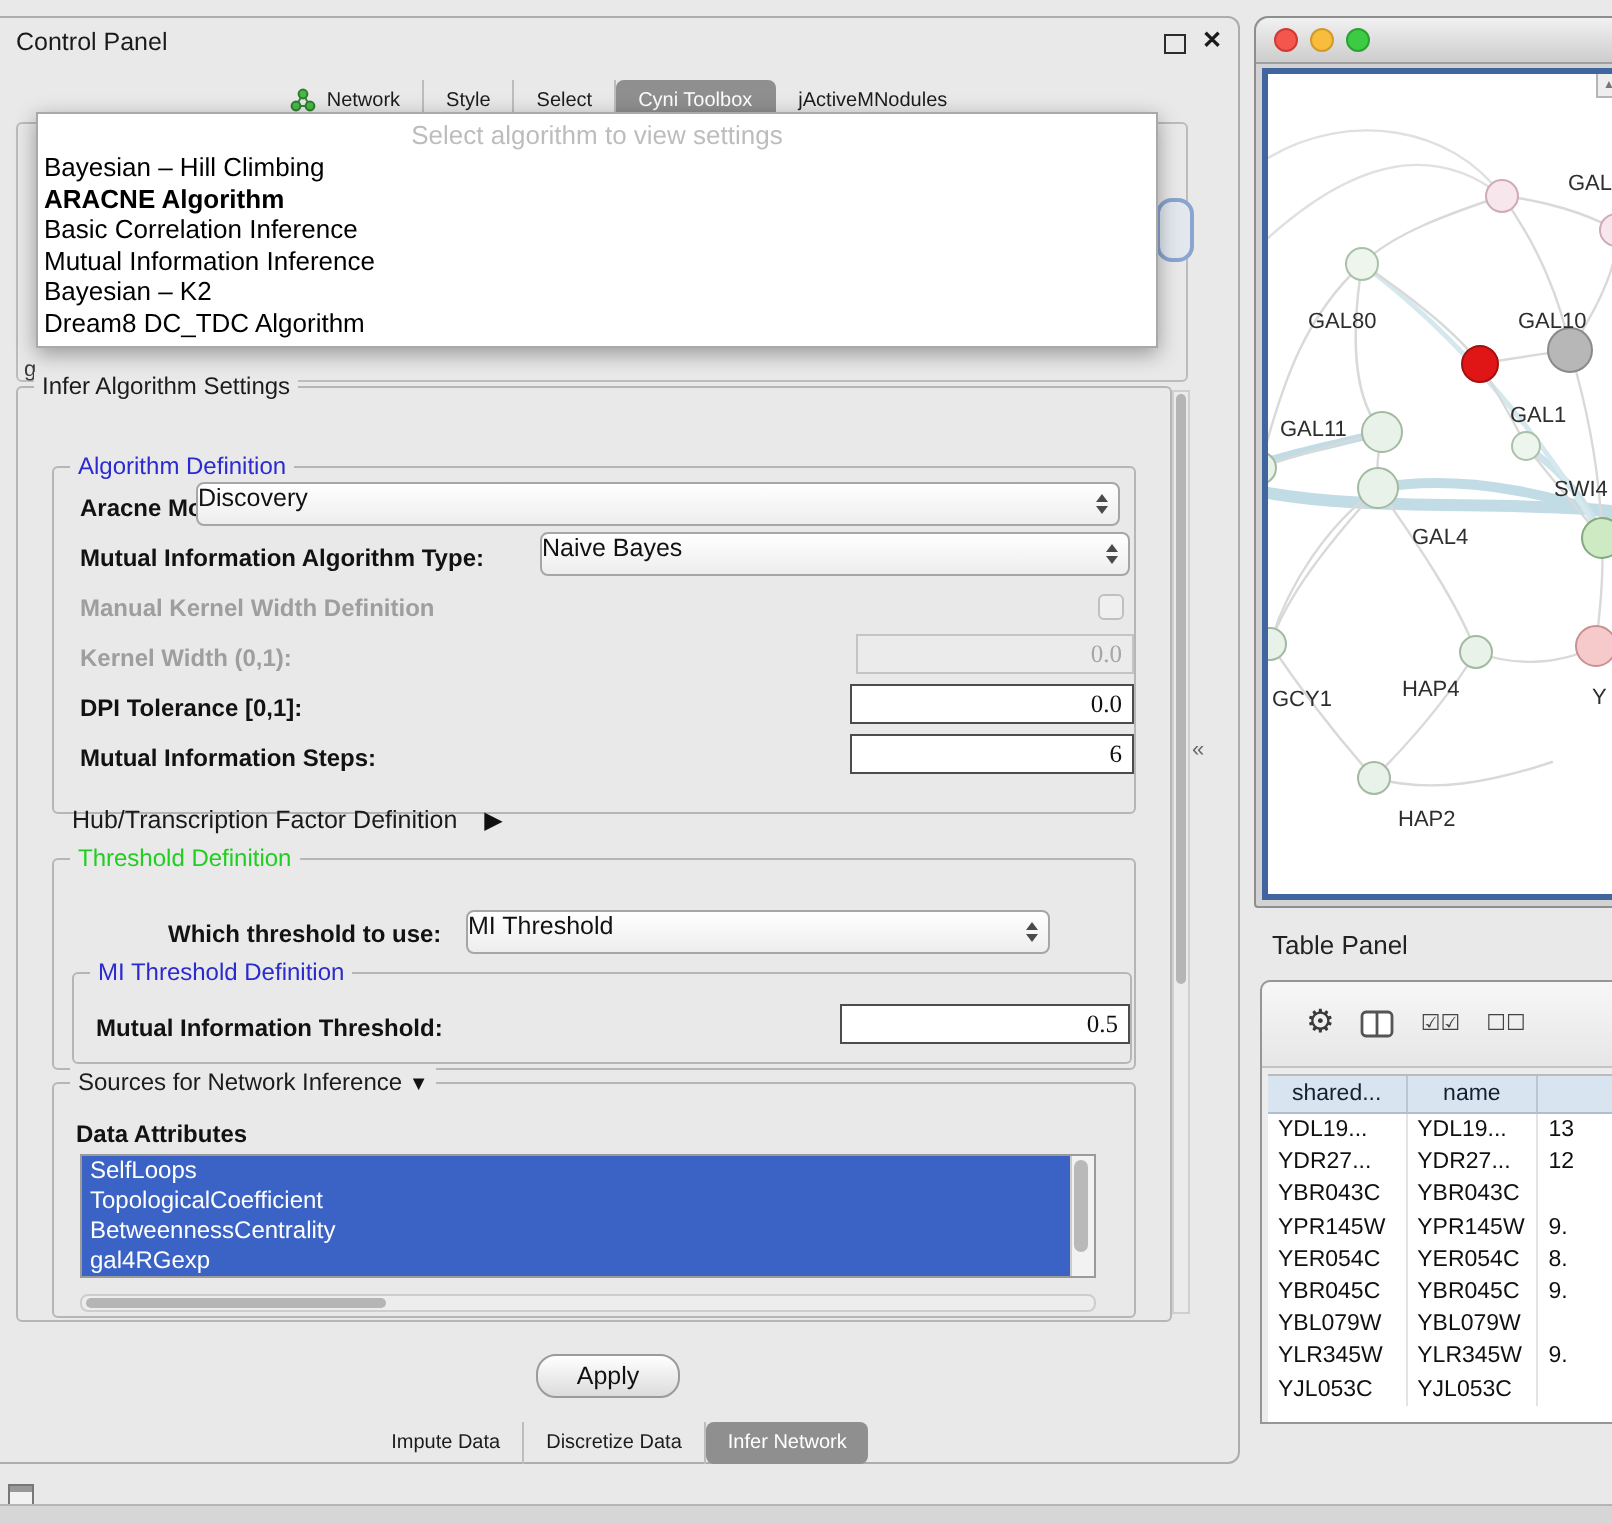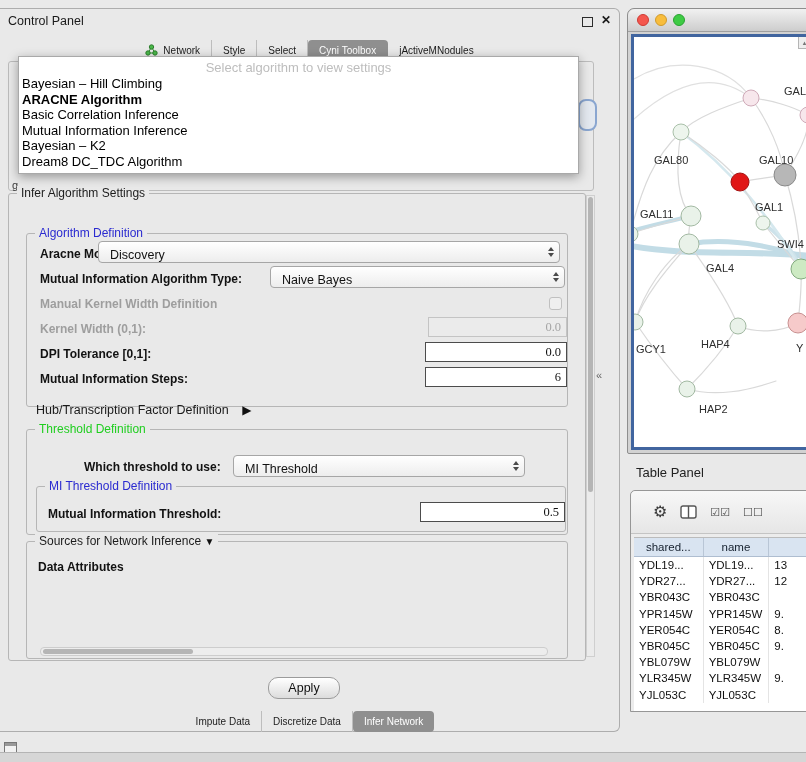--- a/index.html
+++ b/index.html
@@ -35,21 +35,21 @@
   .gb-title { position:absolute; top:-8px; left:8px; background:#e9e9e9; padding:0 4px; font-size:12px; color:#1c1c1c; white-space:nowrap; }
   .gb-title.blue { color:#2a2ad0; }
   .gb-title.green { color:#1fce1f; }
   .arr { font-size:10px; color:#111; }
 
   .form-label { position:absolute; font-size:12px; font-weight:bold; color:#121212; white-space:nowrap; }
   .form-label.disabled { color:#9e9e9e; }
   .plain-label { position:absolute; font-size:12.5px; color:#1a1a1a; white-space:nowrap; }
 
   .combo { position:absolute; height:22px; background:linear-gradient(#ffffff,#ededed); border:1px solid #a6a6a6;
-           border-radius:4px; display:flex; align-items:flex-end; padding-left:11px; font-size:12.5px; color:#111; box-sizing:border-box; }
+           border-radius:4px; display:flex; align-items:flex-start; font-size:12.5px; color:#111; box-sizing:border-box; }
   .spin { position:absolute; right:5px; top:50%; transform:translateY(-50%); display:flex; flex-direction:column; gap:2px; }
   .spin i { display:block; width:0; height:0; border-left:3.5px solid transparent; border-right:3.5px solid transparent; }
   .spin .up { border-bottom:4px solid #4a4a4a; }
   .spin .dn { border-top:4px solid #4a4a4a; }
 
   .field { position:absolute; height:20px; border:1px solid #4c4c4c; background:#fff; font-size:12.5px; text-align:right;
            padding:0 5px; box-sizing:border-box; font-family:Liberation Serif, serif; color:#111; }
   .field.disabled { background:#ebebeb; border-color:#c4c4c4; color:#a5a5a5; }
   .checkbox { position:absolute; width:13px; height:13px; border:1px solid #c0c0c0; border-radius:3px; background:#efefef; box-sizing:border-box; }
 
@@ -221,20 +221,31 @@
     <span class="form-label" style="left:48px; top:498px;">Mutual Information Threshold:</span>
     <div class="field" style="left:420px; top:493px; width:145px; line-height:18px;padding-left:19px;">0.5</div>
 
     <div class="groupbox" style="left:26px; top:532px; width:540px; height:116px;">
       <span class="gb-title">
         <span>Sources for Network Inference</span>
         <span class="arr">▼</span>
       </span>
     </div>
     <span class="form-label" style="left:38px; top:551px;">Data Attributes</span>
+    <div class="attr-list">
+      <div>
+          <div class="list-item">SelfLoops</div>
+          <div class="list-item">TopologicalCoefficient</div>
+          <div class="list-item">BetweennessCentrality</div>
+          <div class="list-item">gal4RGexp</div>
+        </div>
+      <div class="list-vscroll">
+          <div class="thumb"></div>
+        </div>
+    </div>
     <div class="hscroll">
         <div class="thumb"></div>
       </div>
 
     <div class="btn-apply">Apply</div>
 
     <div class="bottom-tabs">
         <div class="tab">
           <span>Impute Data</span>
         </div>

